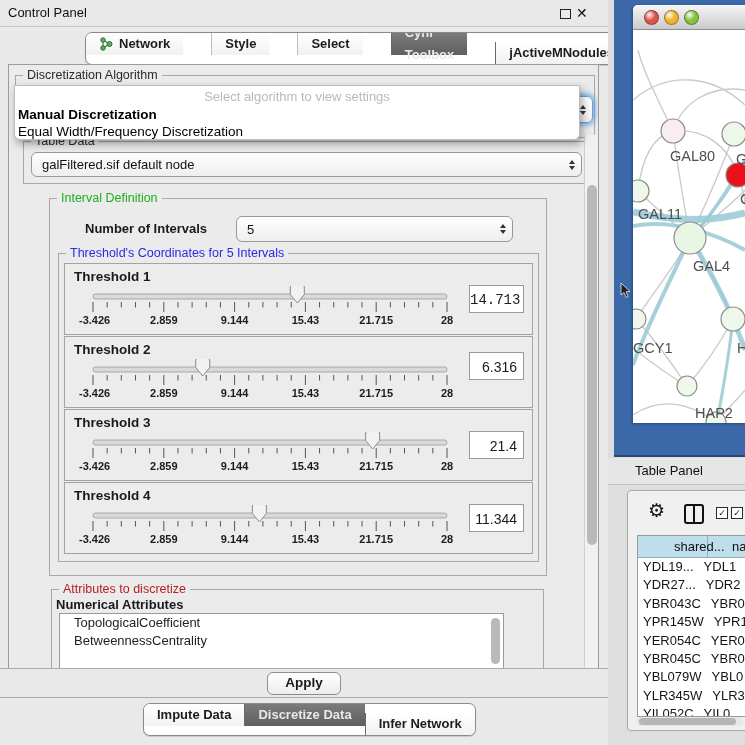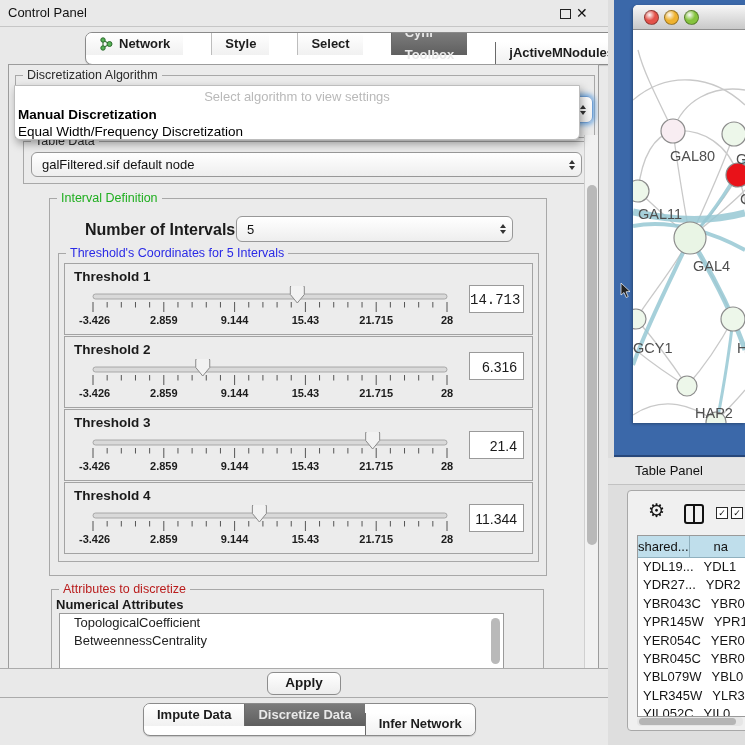--- a/index.html
+++ b/index.html
@@ -32,21 +32,21 @@
   .combo .ctext{flex:1;padding-left:10px;font-size:13px;color:#111;white-space:nowrap;overflow:hidden;}
   .stepper{width:18px;display:flex;flex-direction:column;align-items:center;justify-content:center;gap:2px;}
   .arr-up{width:0;height:0;border-left:3.5px solid transparent;border-right:3.5px solid transparent;border-bottom:4.5px solid #333;}
   .arr-dn{width:0;height:0;border-left:3.5px solid transparent;border-right:3.5px solid transparent;border-top:4.5px solid #333;}
 
   .algo-combo{left:14px;top:31px;width:568px;height:25px;border:1px solid #6f9fd4;box-shadow:0 0 5px 2px rgba(92,156,221,.85);}
   .popup{left:5px;top:20px;width:564px;height:53px;background:#fff;border:1px solid #bdbdbd;border-radius:0 0 6px 6px;box-shadow:2px 4px 9px rgba(0,0,0,.35);z-index:30;}
   .popup-hint{position:absolute;left:0;top:3px;width:100%;text-align:center;color:#b9b9b9;font-size:13px;}
   .popup-item{position:absolute;left:3px;font-size:13.5px;color:#000;white-space:nowrap;}
 
-  .num-label{font-weight:bold;font-size:16px;text-align:right;}
+  .num-label{font-weight:bold;font-size:13px;text-align:right;}
   .slider-row{position:absolute;border:1px solid #a3a3a3;background:#ececec;}
   .th-title{position:absolute;left:9px;top:5px;font-weight:bold;font-size:13.5px;}
   .th-value{position:absolute;width:55px;height:28px;background:#fff;border:1px solid #9a9a9a;font-size:14px;text-align:right;line-height:28px;padding-right:6px;box-sizing:border-box;}
 
   .attr-heading{font-weight:bold;font-size:13px;}
   .attr-list{position:absolute;background:#fff;border:1px solid #9a9a9a;overflow:hidden;}
   .attr-item{padding-left:14px;line-height:18px;font-size:13px;color:#222;white-space:nowrap;}
   .vscroll{position:absolute;background:#f1f1f1;border-left:1px solid #d0d0d0;}
   .vthumb{position:absolute;background:#b9b9b9;border-radius:6px;}
 
@@ -65,21 +65,21 @@
   .tp-title{left:27px;top:0;line-height:25px;font-size:13px;color:#111;}
   .tp-card{left:19px;top:490px;width:118px;height:239px;background:#f0f0f0;border:1px solid #a8a8a8;border-radius:4px 0 0 4px;}
   .gear{position:absolute;left:20px;top:8px;font-size:19px;color:#141414;font-family:"DejaVu Sans",sans-serif;}
   .cols-icon{position:absolute;left:56px;top:13px;width:16px;height:16px;border:2px solid #111;border-radius:3px;display:flex;}
   .cols-icon div{width:50%;}
   .cols-icon div:first-child{border-right:2px solid #111;}
   .chk{position:absolute;top:16px;width:10px;height:10px;border:1.4px solid #2a2a2a;background:#fff;font-size:9px;line-height:10px;text-align:center;color:#111;}
 
   .grid{position:absolute;left:9px;top:44px;width:108px;height:180px;border:1px solid #9a9a9a;background:#fff;overflow:hidden;}
   .grid-head{display:flex;height:21px;background:#bfdeeb;border-bottom:1px solid #8fb0be;}
-  .gh-cell{box-sizing:border-box;font-size:13px;color:#111;line-height:21px;}
+  .gh-cell{box-sizing:border-box;font-size:13px;color:#111;line-height:21px;padding-left:36px;}
   .gh-c1{width:70px;text-align:center;border-right:1px solid #8fb0be;}
   .gh-c2{width:100px;padding-left:24px;}
   .grow{display:flex;height:18.4px;}
   .gc{box-sizing:border-box;font-size:13px;color:#141414;line-height:18.4px;white-space:nowrap;}
   .gc1{width:70px;padding-left:5px;}
   .gc2{width:100px;padding-left:10px;}
   .hscroll{position:absolute;left:9px;top:226px;width:106px;height:9px;background:#e6e6e6;border-radius:4px;}
   .hthumb{position:absolute;left:2px;top:1px;width:97px;height:7px;background:#b5b5b5;border-radius:4px;}
 
   svg text{font-family:"Liberation Sans","DejaVu Sans",sans-serif;}

